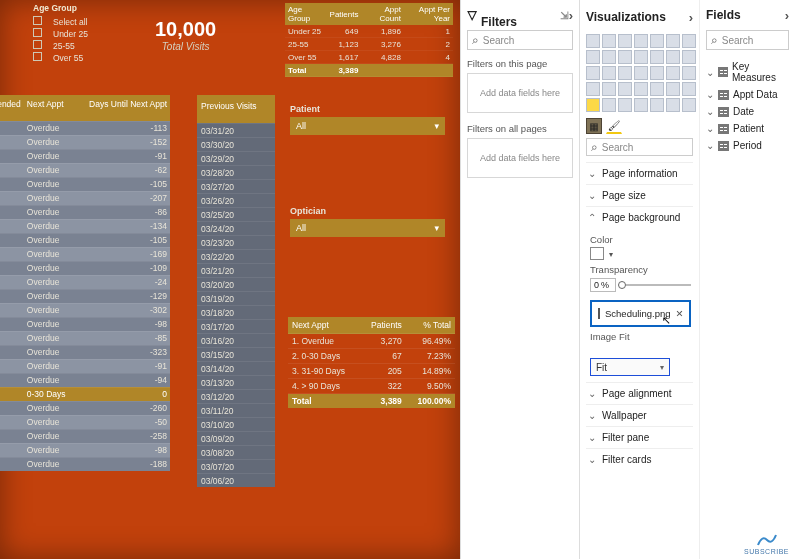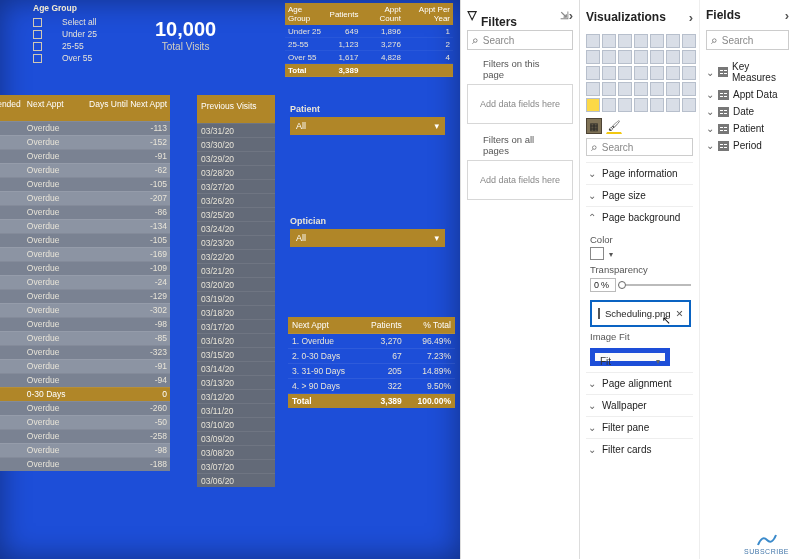--- a/index.html
+++ b/index.html
@@ -1,28 +1,28 @@
 <!DOCTYPE html>
 <html><head>
 <meta charset="utf-8">
 <style>
   * { box-sizing: border-box; margin:0; padding:0; font-family: "Segoe UI", Arial, sans-serif; }
   body { width:795px; height:559px; overflow:hidden; background:#fff; display:flex; font-size:10px; color:#222; }
   
-  .canvas { width:460px; height:559px; background:#1d4ed8; position:relative; overflow:hidden; box-shadow: inset 0 0 30px rgba(0,0,0,.4);}
+  .canvas { width:460px; height:559px; background:#c2410c; position:relative; overflow:hidden; box-shadow: inset 0 0 30px rgba(0,0,0,.4);}
   .canvas * { color:#e8e4d8; }
   
   .slicer { position:absolute; left:33px; top:2px; font-size:8.5px; line-height:12px; }
   .slicer .hdr { color:#f0e9d2; margin-bottom:2px; font-weight:600;}
-  .slicer label { display:flex; align-items:center; gap:20px; color:#d0ccc0;}
+  .slicer label { display:flex; gap:11px; color:#d0ccc0;}
   .cb { width:9px; height:9px; border:1px solid #cfc8b4; display:inline-block;}
   
   .kpi { position:absolute; left:155px; top:18px; text-align:center; }
   .kpi .val { font-size:20px; font-weight:600; color:#fff;}
-  .kpi .lbl { font-size:10px; color:#d5d0c0;}
+  .kpi .lbl { font-size:10px; color:#d5d0c0;font-style:italic;}
   
   .mat { position:absolute; left:285px; top:3px; width:168px; }
   .mat table { width:100%; border-collapse:collapse; font-size:8px; }
   .mat th { background:#b08628; color:#fff; padding:2px 3px; text-align:right; font-weight:500;}
   .mat th:first-child { text-align:left;}
   .mat td { padding:1.5px 3px; text-align:right; border-bottom:1px solid rgba(255,255,255,.05);}
   .mat td:first-child { text-align:left;}
   .mat tr.total td { background:#b08628; color:#fff; font-weight:600;}
   
   .appt-wrap { position:absolute; left:-20px; top:95px; width:190px; }
@@ -38,36 +38,36 @@
   
   .prev { position:absolute; left:197px; top:95px; width:78px;}
   .prev .phdr { background:#b08628; color:#fff; font-size:8.5px; padding:6px 4px 12px; }
   .prev .pbody { background:#636a78; }
   .prev .prow { font-size:8.5px; padding:1.5px 4px; border-top:1px solid rgba(255,255,255,.08);}
   
   .dd { position:absolute; left:290px; width:155px;}
   .dd .dlabel { font-size:9px; color:#e8e4d8; font-weight:600; margin-bottom:3px;}
   .dd .dsel { background:#b08628; color:#fff; height:18px; line-height:18px; padding:0 6px; position:relative; font-size:9px;}
   .dd .dsel:after { content:"▾"; position:absolute; right:6px; top:0; color:#fff; font-size:9px;}
-  .dd1 { top:104px; } .dd2 { top:216px; }
+  .dd1 { top:104px; } .dd2 { top:206px; }
   
   .summ { position:absolute; left:288px; top:317px; width:167px;}
   .summ table { width:100%; border-collapse:collapse; font-size:8.5px;}
   .summ th { background:#b08628; padding:3px 4px; text-align:right; color:#fff; font-weight:500;}
   .summ th:first-child { text-align:left;}
   .summ td { padding:2px 4px; text-align:right; border-top:1px solid rgba(255,255,255,.08);}
   .summ td:first-child { text-align:left;}
   .summ tr.total td { background:#b08628; font-weight:600; color:#fff;}
   
   .filters { width:120px; border-left:1px solid #ddd; border-right:1px solid #ddd; padding:4px 6px 0; background:#fff; }
   .pane-hdr { display:flex; align-items:center; justify-content:space-between; height:22px; font-size:12px; font-weight:600;}
   .pane-hdr .arrow:before{content:"›"; font-size:13px; color:#555;}
   .search { display:flex; align-items:center; gap:4px; border:1px solid #ccc; height:20px; padding:0 4px; margin:4px 0 8px; font-size:10px; color:#888;}
   .search:before { content:"⌕"; color:#666; font-size:12px;}
-  .flabel { font-size:9.5px; color:#555; margin:4px 16px 4px;}
+  .flabel { font-size:9.5px; color:#555; margin:4px 0 4px;}
   .fdrop { border:1px solid #d7d7d7; height:40px; display:flex; align-items:center; justify-content:center; color:#888; font-size:9px; text-align:center; margin-bottom:10px;}
   
   .viz { width:120px; padding:6px 6px 0; border-right:1px solid #eee; }
   .icon-grid { display:grid; grid-template-columns:repeat(7, 14px); gap:2px; margin:6px 0;}
   .icon-grid .ic { width:14px; height:14px; background:#d9dee7; border:1px solid #b7bfcc;}
   .icon-grid .ic.py { background:#fcd947;}
   .mini-row { display:flex; gap:4px; margin:4px 0 4px;}
   .mini-row .mic { width:16px; height:16px; display:flex; align-items:center; justify-content:center; border:1px solid transparent;}
   .mini-row .mic.sel { background:#807357; border-color:#4d4334;}
   .mini-row .mic.brush { border-bottom:2px solid #f2c811;}
@@ -92,21 +92,21 @@
   .img-box .picon:after{content:""; position:absolute; left:1px; bottom:1px; right:1px; height:4px; background:linear-gradient(135deg,#888 40%, transparent 40%);}
   .img-box .close { margin-left:auto; color:#555;}
   .revert { color:#1061b5; font-size:9.5px; text-align:right; padding:4px 2px 6px;}
   
   .fields { flex:1; padding:4px 6px 0;}
   .fld { display:flex; align-items:center; gap:4px; padding:3px 0; font-size:10px;}
   .fld:before { content:"⌄"; color:#666; font-size:10px; width:8px;}
   .tblico { width:11px; height:10px; border:1px solid #777; background:linear-gradient(#777 2px,transparent 2px), linear-gradient(90deg,#777 1px,transparent 1px); background-size:100% 3px, 4px 100%;}
   .subscribe { position:absolute; right:6px; bottom:4px; text-align:center; font-size:7px; color:#47a; letter-spacing:.5px;}
   .subscribe svg { display:block; margin:0 auto 1px;}
-  .fit-select { border:5px solid #1d4ed8; height:18px; line-height:18px; padding:0 5px; font-size:10px; color:#333; position:relative; background:#fafafa; margin-top:6px; width:80px;}
+  .fit-select { border:1px solid #1d4ed8; height:18px; line-height:18px; padding:0 5px; font-size:10px; color:#333; position:relative; background:#fafafa; margin-top:16px; width:80px;}
   .fit-select:after { content:"▾"; position:absolute; right:5px; font-size:8px; color:#666;}
   .filters .funnel { display:inline-block; width:10px; text-align:center;}
 </style>
 </head>
 <body>
 
 <div class="canvas">
 
   <div class="slicer">
     <div class="hdr">Age Group</div>

